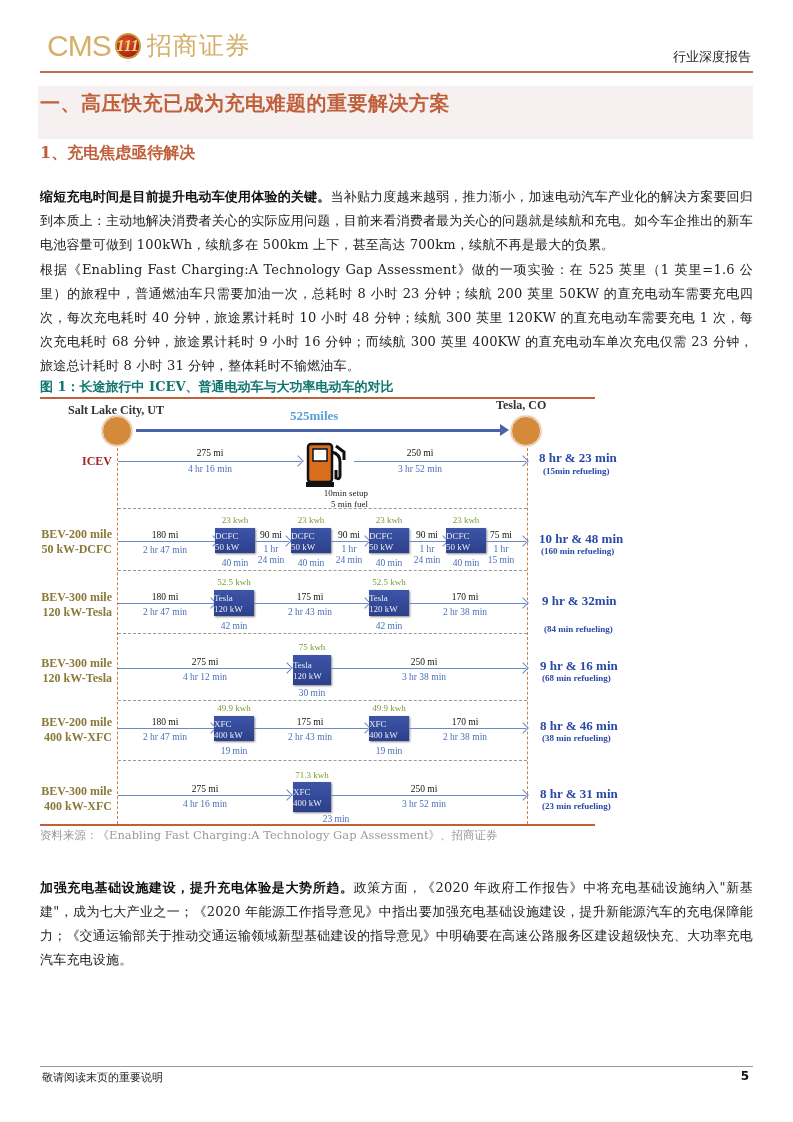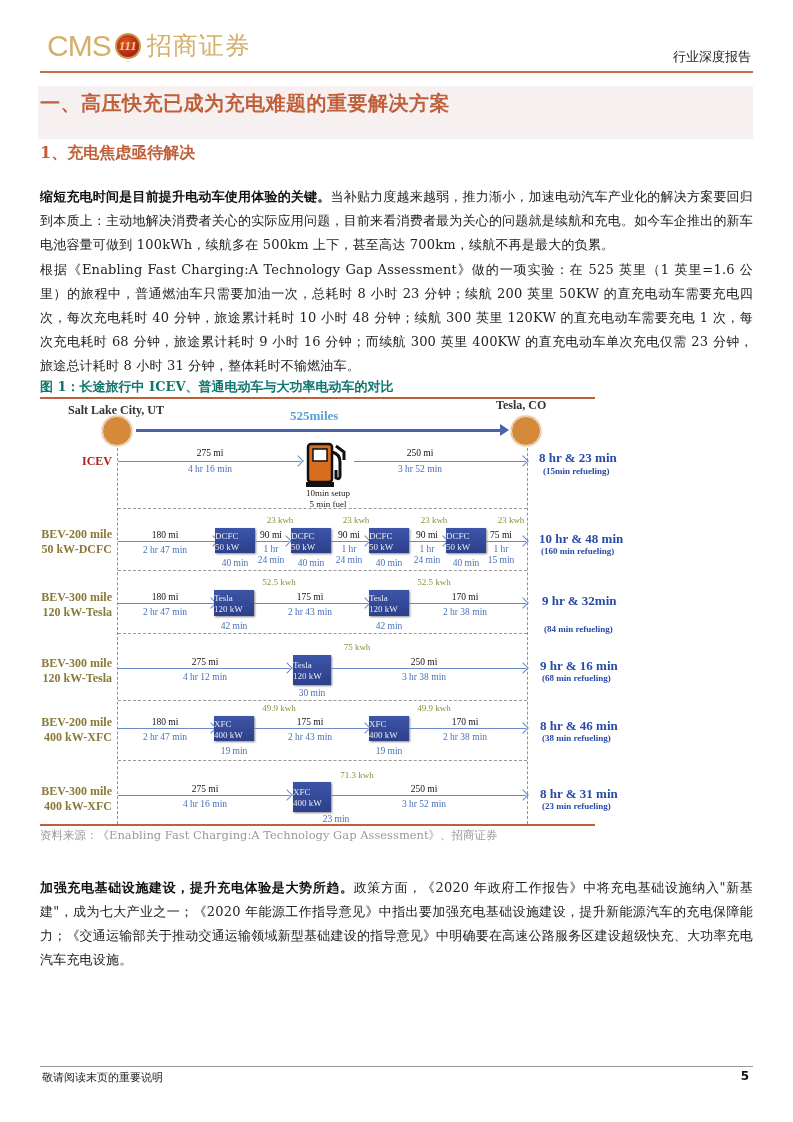--- a/index.html
+++ b/index.html
@@ -3,21 +3,21 @@
 <meta charset="utf-8">
 <style>
   * { box-sizing: border-box; margin: 0; padding: 0; }
   html, body { width: 793px; height: 1122px; background: #ffffff; overflow: hidden; }
   body { position: relative; font-family: "DejaVu Sans", "Liberation Sans", sans-serif; color: #222; }
 
   .header { position: absolute; left: 0; top: 0; width: 793px; height: 80px; }
   .logo { position: absolute; left: 47px; top: 28px; height: 36px; display: flex; align-items: center; }
   .logo-cms { font-family: "Liberation Sans", sans-serif; font-size: 30px; color: #d4b06a; letter-spacing: -1px; line-height: 32px; }
   .logo-emblem { width: 26px; height: 26px; border-radius: 50%; background: radial-gradient(circle at 40% 35%, #e0562a, #a8231a 70%); margin: 0 6px 0 4px; display: flex; align-items: center; justify-content: center; border: 2px solid #c99a3e; }
-  .logo-emblem span { color: #f3d27a; font-weight: bold; font-size: 13px; font-style: italic; font-family: "Liberation Serif", serif; }
+  .logo-emblem span { color: #f3d27a; font-weight: bold; font-size: 16px; font-style: italic; font-family: "Liberation Serif", serif; }
   .logo-cn { font-family: "DejaVu Serif", serif; font-size: 25px; color: #d4b06a; letter-spacing: 1px; line-height: 32px; }
   .doc-type { position: absolute; right: 42px; top: 48px; font-size: 13px; color: #222; font-family: "DejaVu Serif", serif; }
   .header-rule { position: absolute; left: 40px; top: 71px; width: 713px; height: 1.5px; background: #c0714c; }
 
   .section-band { position: absolute; left: 38px; top: 86px; width: 715px; height: 53px; background: #f6f1f0; }
   .section-title { position: absolute; left: 40px; top: 90px; font-size: 20px; font-weight: bold; color: #c0603a; font-family: "DejaVu Serif", serif; letter-spacing: 0.5px; }
   .sub-title { position: absolute; left: 40px; top: 143px; font-size: 16px; font-weight: bold; color: #c0603a; font-family: "DejaVu Serif", serif; }
 
   .para { position: absolute; left: 40px; width: 713px; font-size: 13px; line-height: 24px; color: #222; font-family: "DejaVu Serif", serif; text-align: justify; letter-spacing: 0.2px; }
   .para b { font-weight: bold; color: #111; }
@@ -39,27 +39,27 @@
   .vdash { position: absolute; width: 0; border-left: 1px dashed #d08040; }
   .hdash { position: absolute; height: 0; border-top: 1px dashed #999; }
 
   .row-label { position: absolute; font-size: 12px; font-weight: bold; color: #8a7a3a; text-align: right; line-height: 15px; }
   .row-label.icev { color: #a82424; }
   .arrow { position: absolute; height: 1.2px; background: #6a8ac8; }
   .arrow::after { content: ""; position: absolute; right: -1px; top: -4px; width: 7px; height: 7px; border-right: 1.2px solid #6a8ac8; border-top: 1.2px solid #6a8ac8; transform: rotate(45deg); transform-origin: center; }
   .seg-mi { position: absolute; font-size: 9.5px; color: #111; text-align: center; }
   .seg-time { position: absolute; font-size: 9.5px; color: #4a70b8; text-align: center; line-height: 11px; }
   .station { position: absolute; background: linear-gradient(#3d55a8, #2c3f8a); color: #e8ecf8; font-size: 9px; text-align: left; line-height: 11px; padding-top: 3px; box-shadow: 1px 1px 2px #888; }
-  .kwh { position: absolute; font-size: 9px; color: #7a9a3a; text-align: center; margin-left: 45px; }
+  .kwh { position: absolute; font-size: 9px; color: #7a9a3a; text-align: center; }
   .charge-time { position: absolute; font-size: 9.5px; color: #4a70b8; text-align: center; }
   .total { position: absolute; font-size: 13px; font-weight: bold; color: #2a4aa8; }
   .total-sub { position: absolute; font-size: 9px; font-weight: bold; color: #2a4aa8; }
 
   .pump { position: absolute; }
-  .pump-note { position: absolute; font-size: 9px; color: #222; text-align: center; line-height: 11px; }
+  .pump-note { position: absolute; font-size: 9px; color: #222; text-align: right; line-height: 11px; }
 
   .footer-rule { position: absolute; left: 40px; top: 1066px; width: 713px; height: 1px; background: #999; }
   .footer-left { position: absolute; left: 42px; top: 1070px; font-size: 11px; color: #222; font-family: "DejaVu Serif", serif; }
   .footer-page { position: absolute; right: 44px; top: 1069px; font-size: 12px; font-weight: bold; color: #111; }
 </style>
 </head>
 <body>
 
 <div class="header">
   <div class="logo">

